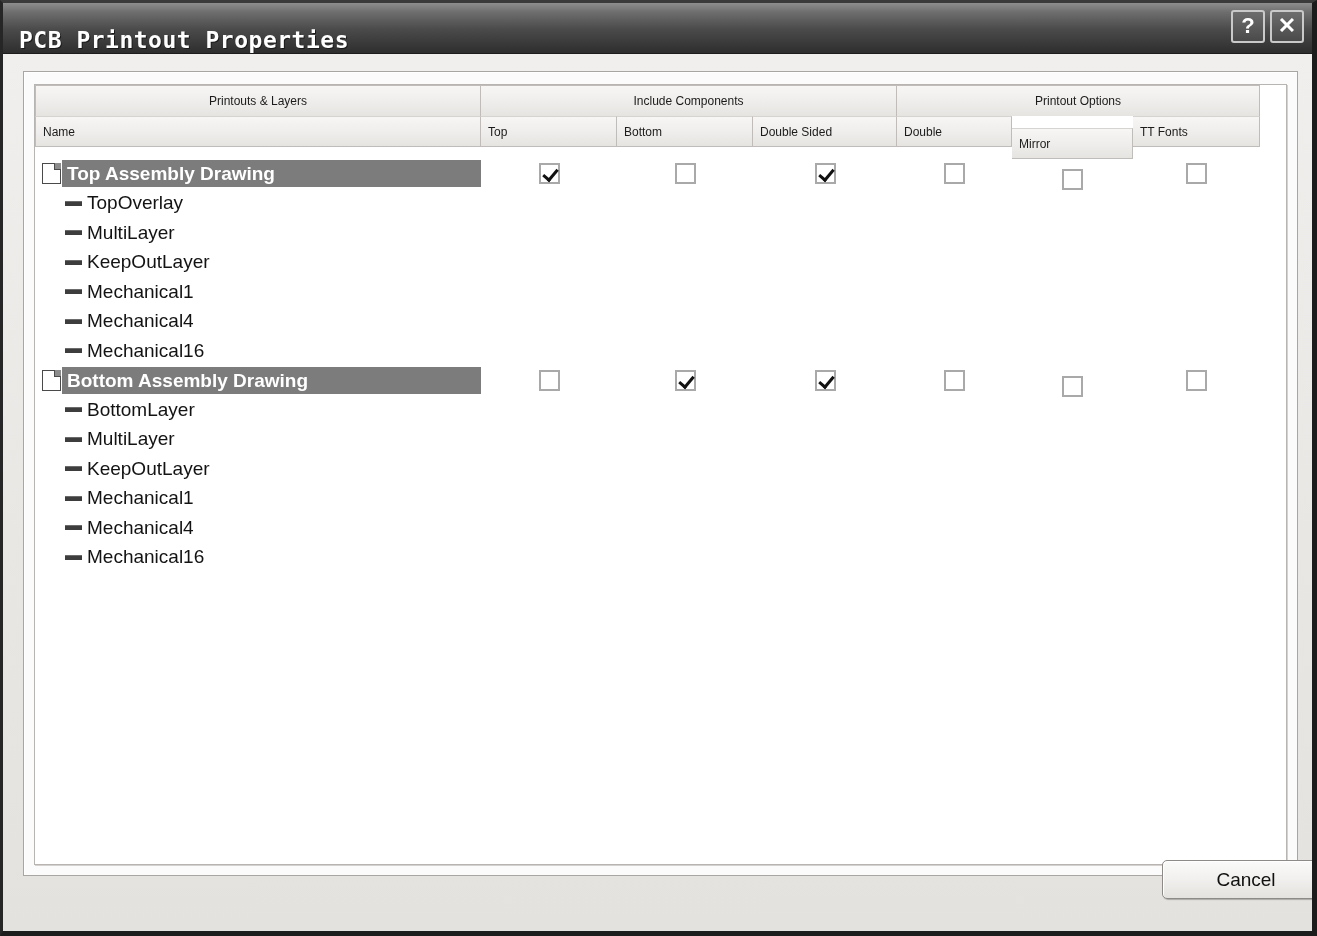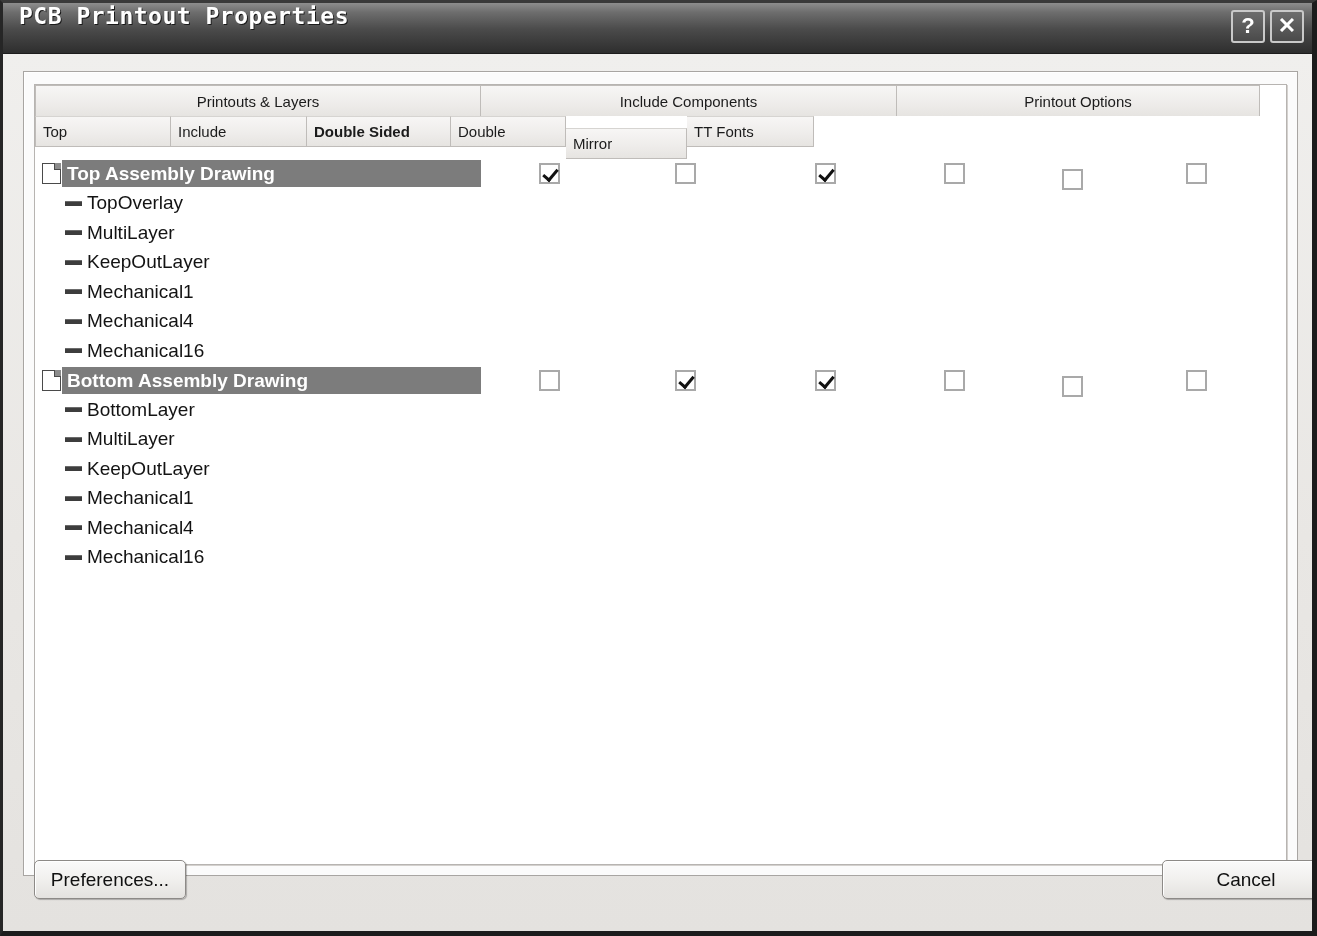--- a/index.html
+++ b/index.html
@@ -26,21 +26,21 @@
   }
 
   
   .titlebar {
     position: relative;
     height: 50px;
     background: linear-gradient(to bottom,
        #8e8e8e 0%, #6e6e6e 18%, #4b4b4b 52%, #3b3b3b 78%, #2e2e2e 100%);
     border-bottom: 1px solid #1d1d1d;
     display: flex;
-    align-items: flex-start;
+    align-items: flex-end;
   }
   .title-text {
     color: #ffffff;
     font-family: "DejaVu Sans Mono", "Liberation Mono", monospace;
     font-weight: bold;
     font-size: 23px;
     letter-spacing: 0.5px;
     margin-left: 16px;
     text-shadow: 1px 1px 0 #1a1a1a;
     white-space: nowrap;
@@ -109,21 +109,21 @@
   .hdr-top, .hdr-sub {
     display: flex;
     box-sizing: border-box;
   }
   .hdr-cell {
     box-sizing: border-box;
     background: linear-gradient(to bottom, #f7f6f5 0%, #eeecea 60%, #e6e4e1 100%);
     border: 1px solid #bfbcb9;
     border-left: none;
     border-bottom: none;
-    font-size: 15px;
+    font-size: 12px;
     color: #1b1b1b;
     display: flex;
     align-items: center;
     height: 31px;
     overflow: hidden;
     white-space: nowrap;
   }
   .hdr-top .hdr-cell { justify-content: center; }
   .hdr-top .hdr-cell:first-child { border-left: 1px solid #bfbcb9; }
   .hdr-sub .hdr-cell {
@@ -137,21 +137,21 @@
   .hdr-top .hdr-cell.spacer,
   .hdr-sub .hdr-cell.spacer {
     background: #ffffff;
     border-color: transparent;
     border-right: none;
   }
 
   .c-name   { width: 446px; }
   .c-top    { width: 136px; }
   .c-bottom { width: 136px; }
-  .c-double { width: 144px; font-weight: bold; }
+  .c-double { width: 144px; }
   .c-holes  { width: 115px; }
   .c-mirror { width: 121px; margin-top: 12px; }
   .c-ttf    { width: 127px; }
   .g-printouts { width: 446px; }
   .g-include   { width: 416px; text-align: center; }
   .g-options   { width: 363px; }
 
   
   .rows { position: relative; background: #ffffff; }
   .row {
@@ -326,22 +326,23 @@
       <div class="panel-inner">
 
         <div class="hdr-top">
           <div class="hdr-cell g-printouts">Printouts &amp; Layers</div>
           <div class="hdr-cell g-include">Include Components</div>
           <div class="hdr-cell g-options">Printout Options</div>
           <div class="hdr-cell spacer"></div>
         </div>
 
         <div class="hdr-sub">
+          <div class="hdr-cell c-name last">Name</div>
           <div class="hdr-cell c-top last">Top</div>
-          <div class="hdr-cell c-bottom last">Include</div>
+          <div class="hdr-cell c-bottom last">Bottom</div>
           <div class="hdr-cell c-double last">Double Sided</div>
           <div class="hdr-cell c-holes last">Double</div>
           <div class="hdr-cell c-mirror last">Mirror</div>
           <div class="hdr-cell c-ttf last">TT Fonts</div>
           <div class="hdr-cell spacer"></div>
         </div>
 
         <div class="rows" id="rows">
             <div class="row parent">
               <div class="name-cell">
@@ -462,22 +463,19 @@
                 <div class="dash-icon"></div>
                 <div class="child-label">Mechanical16</div>
               </div>
             </div>
           </div>
 
       </div>
     </div>
 
     <div class="footer">
-      <div class="btn" id="btn-preferences">
-        <span>Preferences...</span>
-      </div>
       <div class="btn" id="btn-cancel">
         <span>Cancel</span>
       </div>
     </div>
 
   </div>
 </div>
 
 </body></html>

